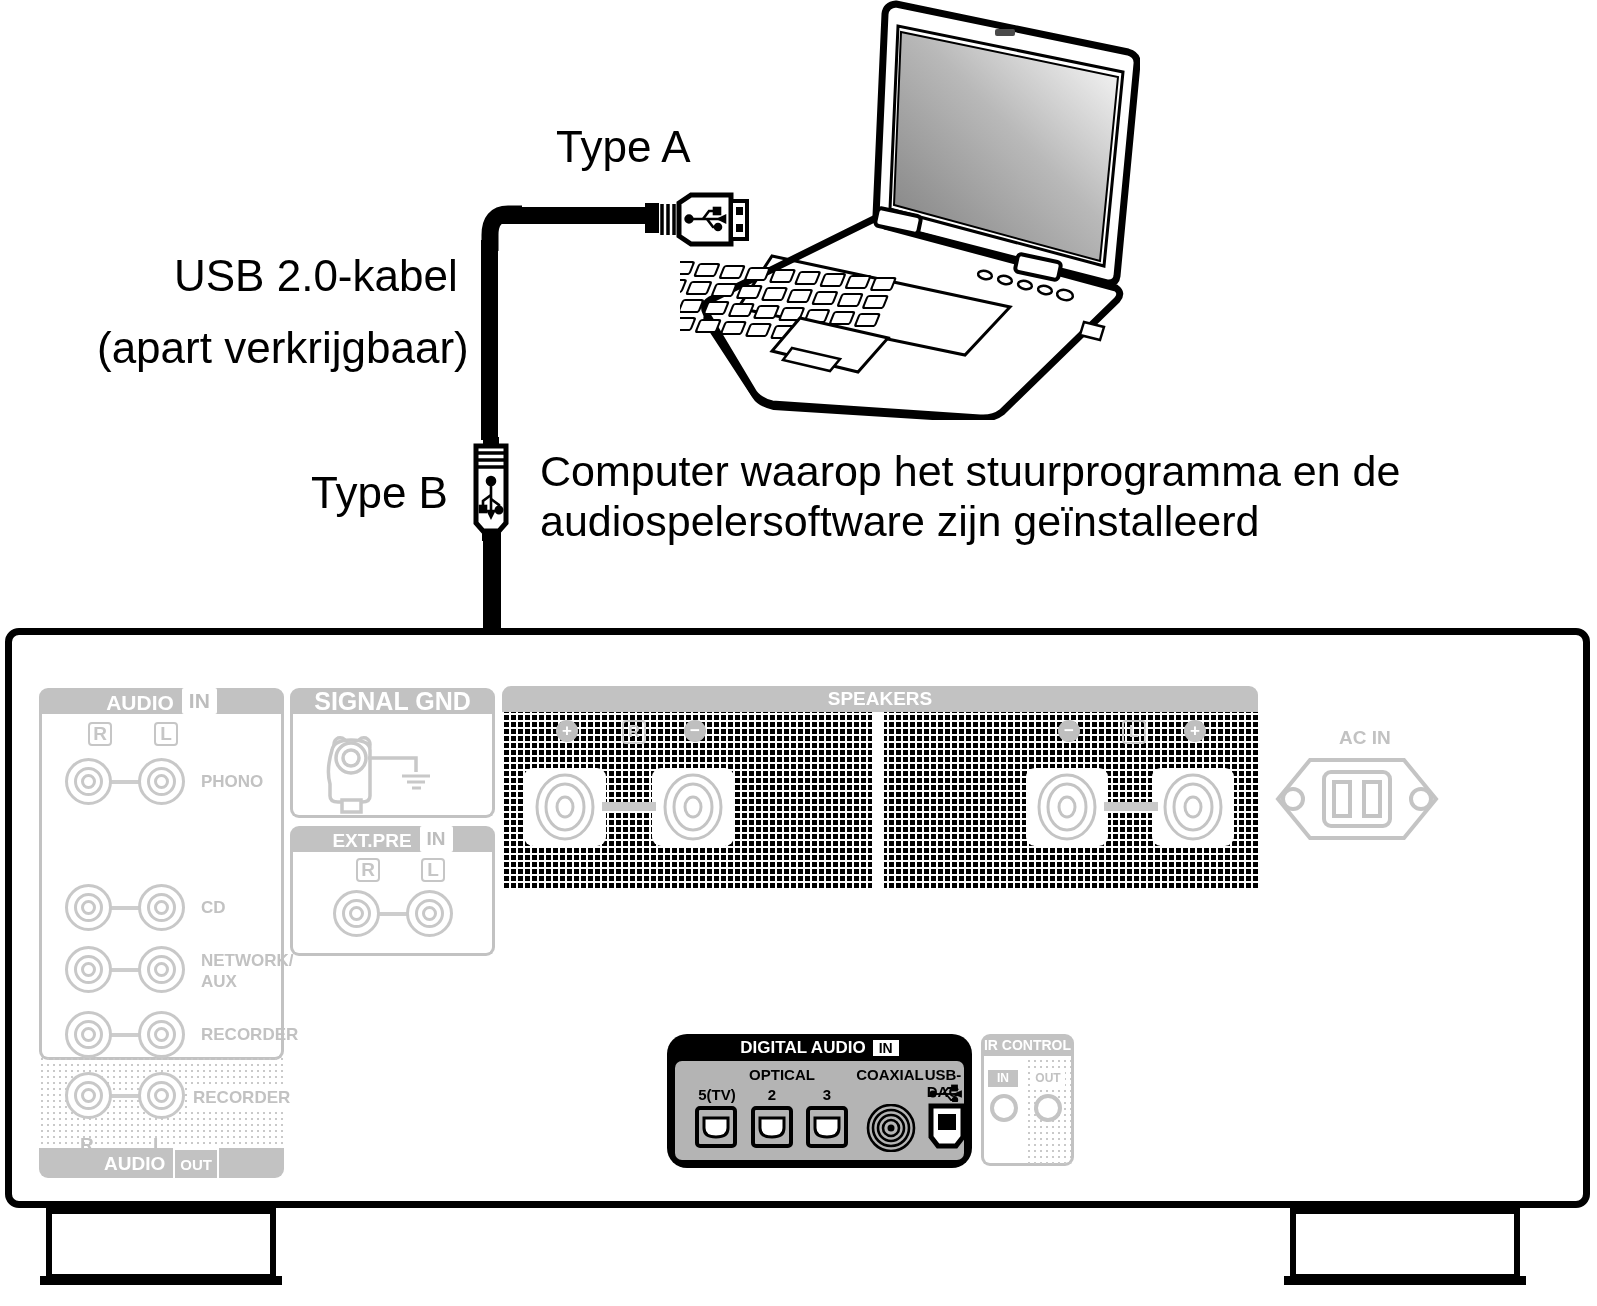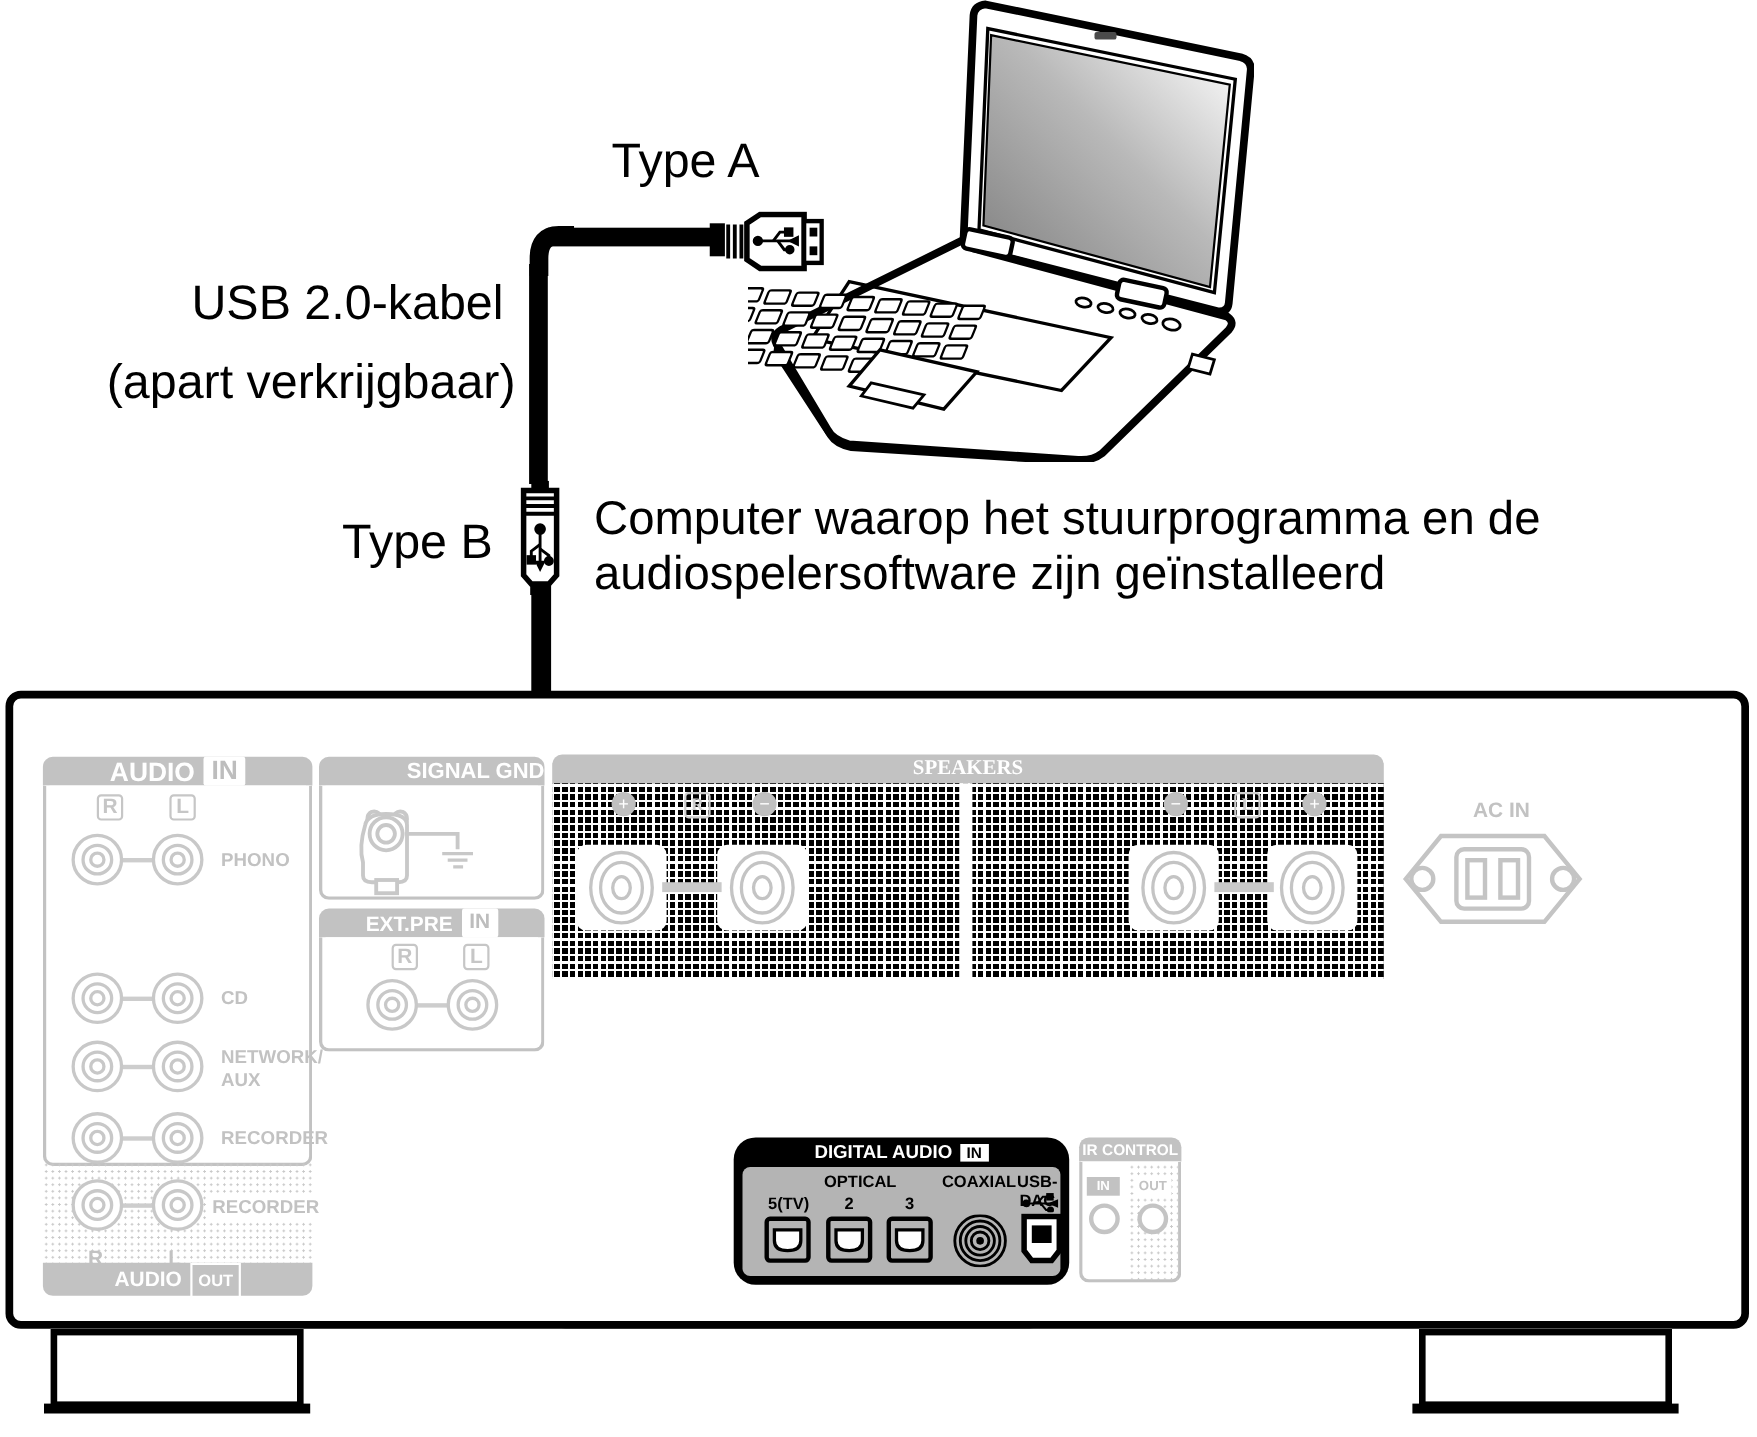--- a/index.html
+++ b/index.html
@@ -208,21 +208,21 @@
 <div class="abs desc" style="left:540px;top:496px;">audiospelersoftware zijn geïnstalleerd</div>
 
 <div class="abs" id="amp-body"></div>
 
 <div class="foot" style="left:46px;top:1208px;width:230px;height:72px;"></div>
 <div class="foot-base" style="left:40px;top:1276px;width:242px;"></div>
 <div class="foot" style="left:1290px;top:1208px;width:230px;height:72px;"></div>
 <div class="foot-base" style="left:1284px;top:1276px;width:242px;"></div>
 
 <div class="panel" style="left:39px;top:688px;width:245px;height:372px;">
-  <div class="panel-hd" style="height:26px;font-size:24px;line-height:26px;">
+  <div class="panel-hd" style="height:26px;font-size:21px;line-height:26px;">
     <span>AUDIO</span><span class="tagin">IN</span>
   </div>
   <div class="panel-bd" style="top:26px;height:346px;"></div>
 
   <div class="chl" style="left:49px;top:34px;">R</div>
   <div class="chl" style="left:115px;top:34px;">L</div>
 
   <div class="rcabar" style="left:68px;top:92px;width:48px;"></div>
   <div class="rca" style="left:26px;top:70px;width:47px;height:47px;"></div>
   <div class="rca" style="left:99px;top:70px;width:47px;height:47px;"></div>
@@ -252,21 +252,21 @@
   <div class="lbl" style="left:150px;top:30px;font-size:17px;background:#fff;padding:2px 4px;">RECORDER</div>
   <div class="lbl" style="left:41px;top:78px;font-size:19px;">R</div>
   <div class="lbl" style="left:114px;top:78px;font-size:19px;">L</div>
 </div>
 <div class="panel" style="left:39px;top:1148px;width:245px;height:30px;background:#c2c2c2;border-radius:0 0 9px 9px;
             color:#fff;font-weight:bold;text-align:center;font-size:19px;line-height:30px;">
   <span>AUDIO</span><span style="display:inline-block;border:2px solid #fff;padding:0 5px;margin-left:8px;font-size:15px;">OUT</span>
 </div>
 
 <div class="panel" style="left:290px;top:688px;width:205px;height:130px;">
-  <div class="panel-hd" style="height:26px;font-size:20px;line-height:26px;text-align:right;">SIGNAL GND</div>
+  <div class="panel-hd" style="height:26px;font-size:25px;line-height:26px;">SIGNAL GND</div>
   <div class="panel-bd" style="top:26px;height:104px;"></div>
   <svg class="abs" style="left:22px;top:38px;" width="150" height="90" viewBox="0 0 150 90">
     <g stroke="#c8c8c8" stroke-width="3.5" fill="#fff">
       <path d="M26 30 Q18 16 26 12 Q34 10 36 22"></path>
       <path d="M54 30 Q62 16 54 12 Q46 10 44 22"></path>
       <path d="M20 24 Q14 44 18 58 L18 70 Q18 76 26 76 L50 76 Q58 76 58 70 L58 24 Q58 14 39 14 Q22 14 20 24 Z"></path>
       <circle cx="39" cy="32" r="15"></circle>
       <circle cx="39" cy="32" r="8"></circle>
       <rect x="30" y="74" width="19" height="12"></rect>
       <path d="M56 32 H104 V46" fill="none"></path>
@@ -280,21 +280,21 @@
     <span>EXT.PRE</span><span class="tagin">IN</span>
   </div>
   <div class="panel-bd" style="top:26px;height:104px;"></div>
   <div class="chl" style="left:66px;top:32px;">R</div>
   <div class="chl" style="left:131px;top:32px;">L</div>
   <div class="rcabar" style="left:85px;top:86px;width:48px;"></div>
   <div class="rca" style="left:43px;top:64px;width:47px;height:47px;"></div>
   <div class="rca" style="left:116px;top:64px;width:47px;height:47px;"></div>
 </div>
 
-<div class="panel" style="left:502px;top:686px;width:756px;height:204px;font-family:Liberation Serif, serif;">
+<div class="panel" style="left:502px;top:686px;width:756px;height:204px;">
   <div class="panel-hd" style="height:26px;font-size:19px;line-height:26px;border-radius:9px 9px 0 0;">SPEAKERS</div>
   <div class="mesh-dark" style="position:absolute;left:0;top:26px;width:100%;height:178px;"></div>
 
   <div style="position:absolute;left:370px;top:26px;width:12px;height:178px;background:#fff;"></div>
 
   <div style="position:absolute;left:54px;top:34px;width:22px;height:22px;border-radius:50%;background:#bfbfbf;
               color:#fff;font-size:17px;font-weight:bold;text-align:center;line-height:22px;">+</div>
   <div style="position:absolute;left:120px;top:34px;width:20px;height:20px;border:2px solid #cfcfcf;border-radius:4px;
               color:#cfcfcf;font-size:16px;font-weight:bold;text-align:center;line-height:20px;">R</div>
   <div style="position:absolute;left:182px;top:34px;width:22px;height:22px;border-radius:50%;background:#bfbfbf;

